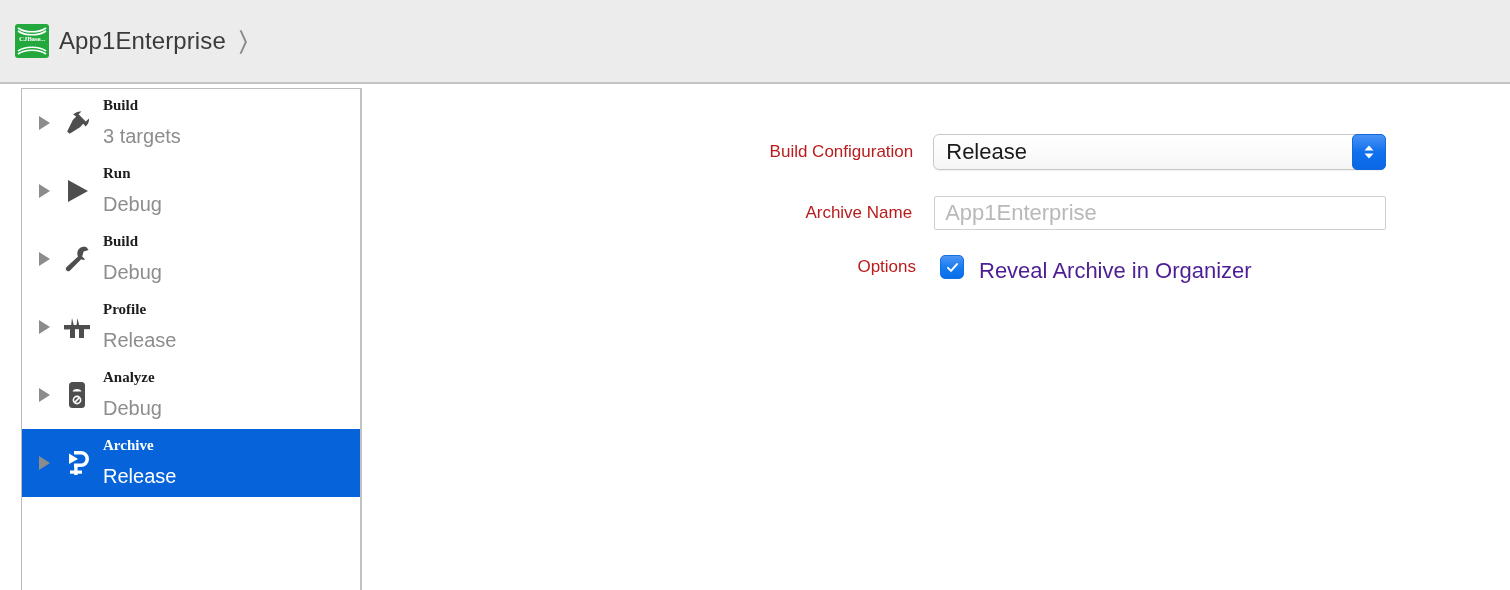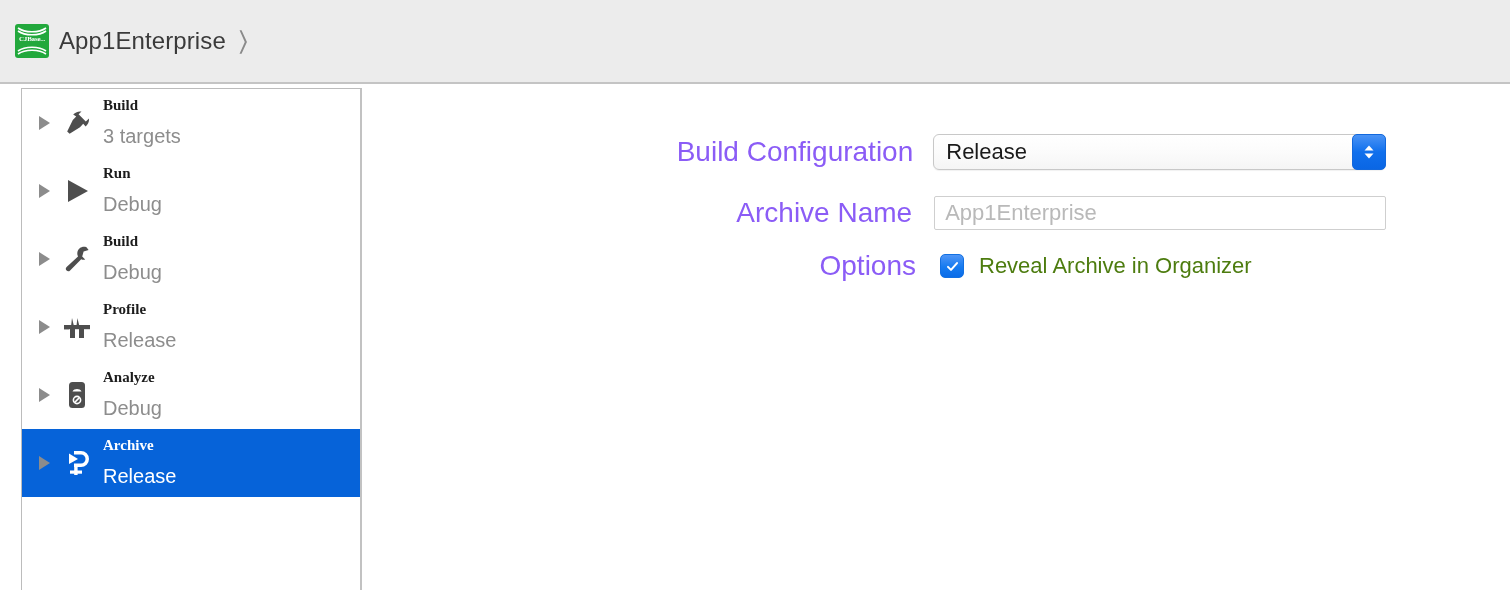--- a/index.html
+++ b/index.html
@@ -165,22 +165,22 @@
     right: 0;
     height: 504px;
     background: #ffffff;
   }
   .form-row {
     position: absolute;
     display: flex;
     align-items: center;
   }
   .form-label {
-    font-size: 28px;
-    color: #8b5cf6;
+    font-size: 17px;
+    color: #b91c1c;
     text-align: right;
     white-space: nowrap;
   }
 
   
   #build-config-row { left: 0; top: 48px; width: 1022px; }
   #build-config-row .form-label { width: 552px; }
   .popup-button {
     position: relative;
     margin-left: 20px;
@@ -249,23 +249,24 @@
     background: linear-gradient(#4f95f6, #157bf0 55%, #0a6ce8);
     border: 1px solid #1270e2;
     box-sizing: border-box;
     display: flex;
     align-items: center;
     justify-content: center;
     flex: none;
   }
   .checkbox-label {
     font-size: 22px;
-    color: #4d7c0f;
+    color: #4c1d95;
     margin-left: 15px;
     white-space: nowrap;
+    margin-top: 8px;
   }
 </style>
 </head>
 <body>
 
 <div id="header-bar">
   <div id="breadcrumb">
 
     <div class="crumb">
       <div class="app-icon">

